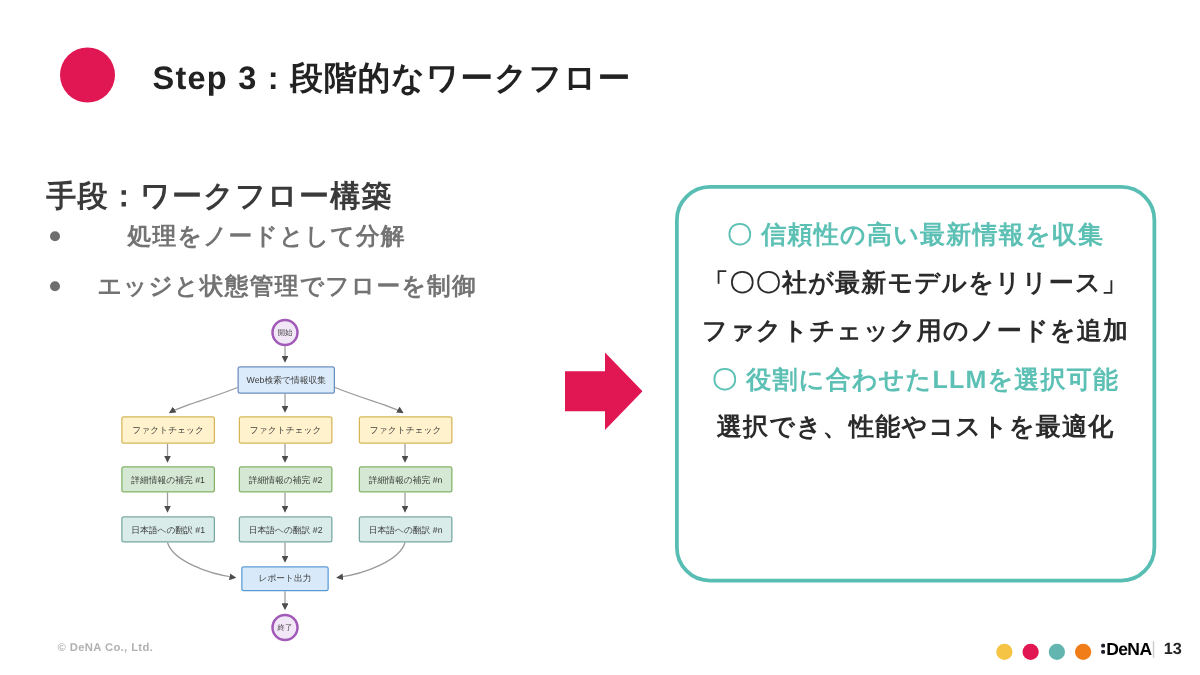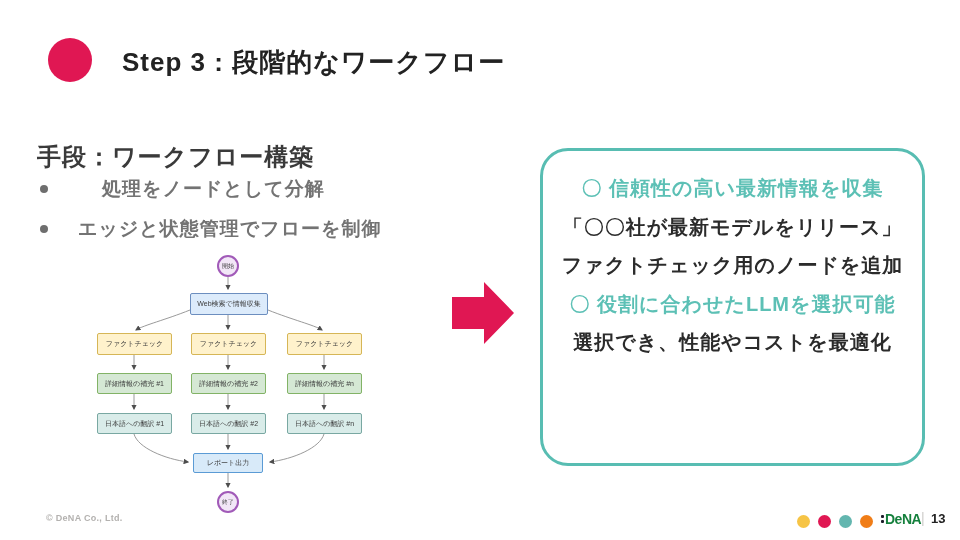--- a/index.html
+++ b/index.html
@@ -77,21 +77,21 @@
   .copyright{
     position:absolute;left:14px;top:513px;
     font-size:9px;font-weight:bold;color:#b3b1af;letter-spacing:.3px;margin-left:32px;
   }
   .footer-dots{
     position:absolute;left:797px;top:515px;display:flex;gap:8px;
   }
   .footer-dots .dot{width:13px;height:13px;border-radius:50%;}
   .dena-logo{
     position:absolute;left:881px;top:511px;display:flex;align-items:center;
-    font-size:14px;font-weight:bold;color:#15803d;letter-spacing:-0.5px;
+    font-size:14px;font-weight:bold;color:#000000;letter-spacing:-0.5px;
   }
   .logo-colon{display:inline-flex;flex-direction:column;gap:2px;margin-right:1px;}
   .logo-colon span{width:3px;height:3px;background:#1d1d2b;border-radius:1px;}
   .page-sep{
     position:absolute;left:921px;top:510px;font-size:14px;color:#cfcdcb;font-weight:normal;
   }
   .page-number{
     position:absolute;left:931px;top:511px;font-size:13px;font-weight:bold;color:#222;
   }
 </style>

